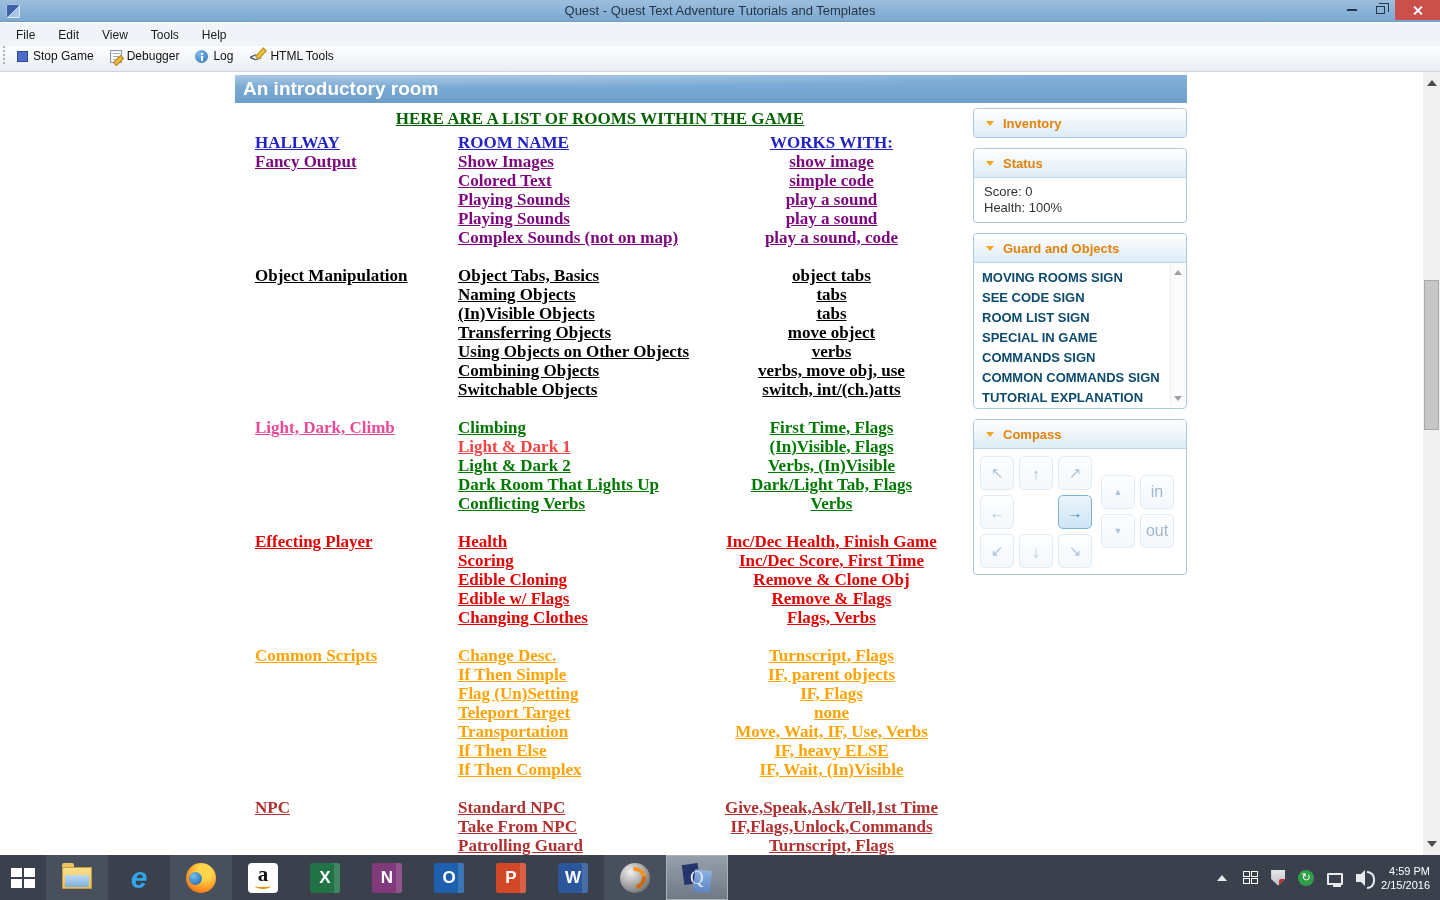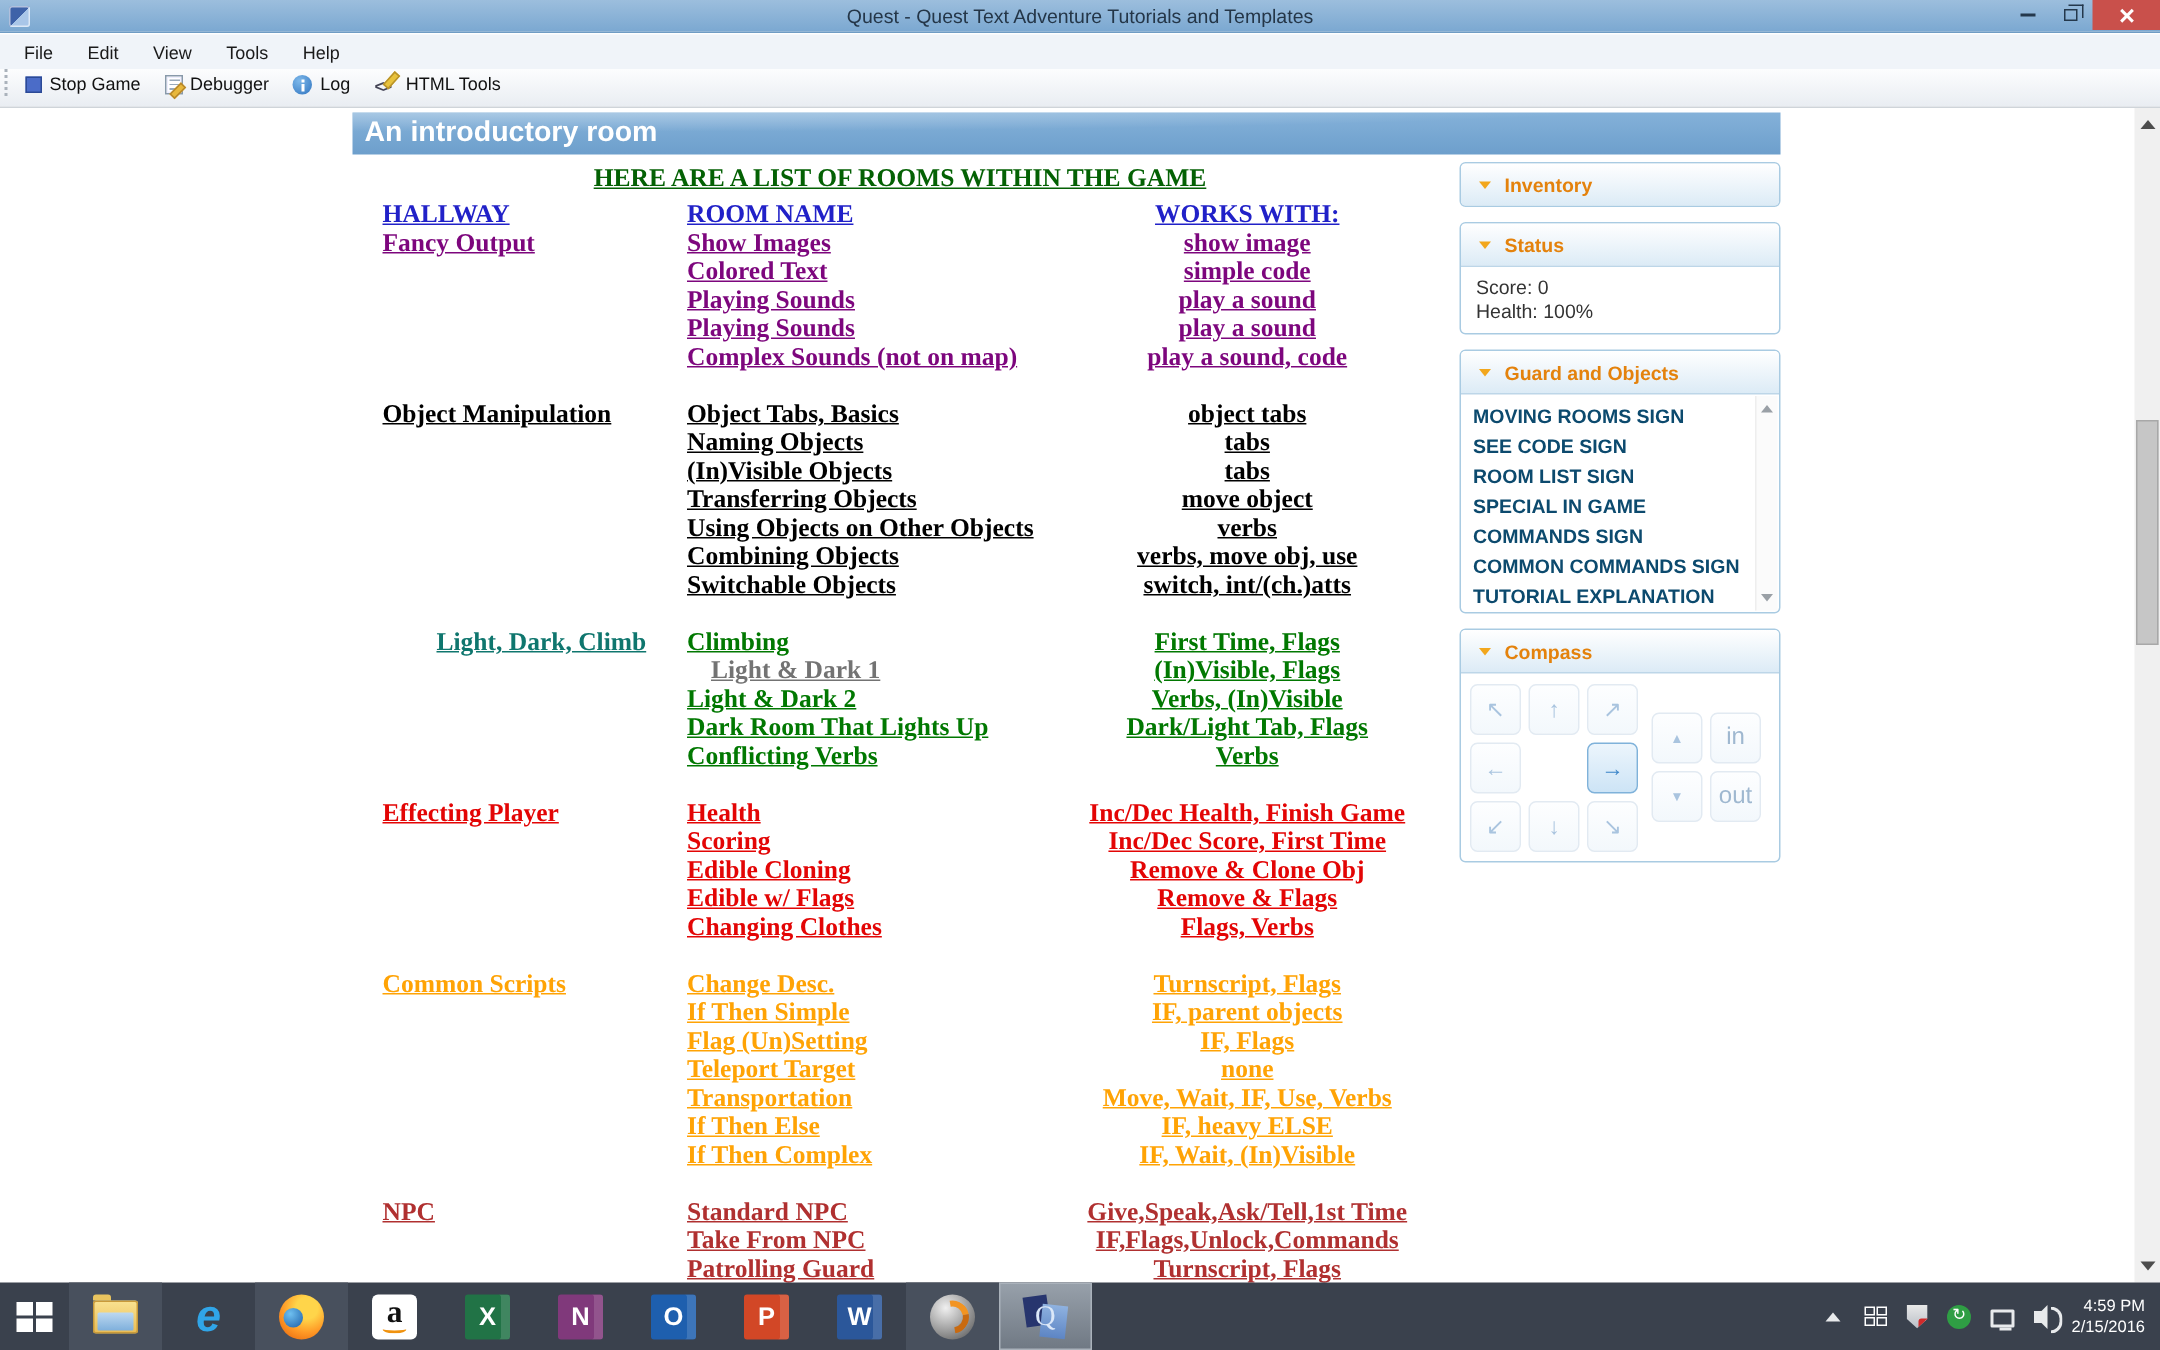--- a/index.html
+++ b/index.html
@@ -290,27 +290,27 @@
               <span class="c1" style="color: rgb(0, 0, 0);"></span>
               <span class="c2" style="color: rgb(0, 0, 0);">Combining Objects</span>
               <span class="c3" style="color: rgb(0, 0, 0);">verbs, move obj, use</span>
             </div>
             <div class="trow">
               <span class="c1" style="color: rgb(0, 0, 0);"></span>
               <span class="c2" style="color: rgb(0, 0, 0);">Switchable Objects</span>
               <span class="c3" style="color: rgb(0, 0, 0);">switch, int/(ch.)atts</span>
             </div>
             <div class="trow gap">
-              <span class="c1" style="color: #0f766e; margin-left: 36px;">Light, Dark, Climb</span>
+              <span class="c1" style="color: #ec4899;">Light, Dark, Climb</span>
               <span class="c2" style="color: rgb(1, 120, 1);">Climbing</span>
               <span class="c3" style="color: rgb(1, 120, 1);">First Time, Flags</span>
             </div>
             <div class="trow">
               <span class="c1" style="color: rgb(1, 120, 1);"></span>
-              <span class="c2" style="color: #737373; margin-left: 16px;">Light &amp; Dark 1</span>
+              <span class="c2" style="color: #ef4444;">Light &amp; Dark 1</span>
               <span class="c3" style="color: rgb(1, 120, 1);">(In)Visible, Flags</span>
             </div>
             <div class="trow">
               <span class="c1" style="color: rgb(1, 120, 1);"></span>
               <span class="c2" style="color: rgb(1, 120, 1);">Light &amp; Dark 2</span>
               <span class="c3" style="color: rgb(1, 120, 1);">Verbs, (In)Visible</span>
             </div>
             <div class="trow">
               <span class="c1" style="color: rgb(1, 120, 1);"></span>
               <span class="c2" style="color: rgb(1, 120, 1);">Dark Room That Lights Up</span>

